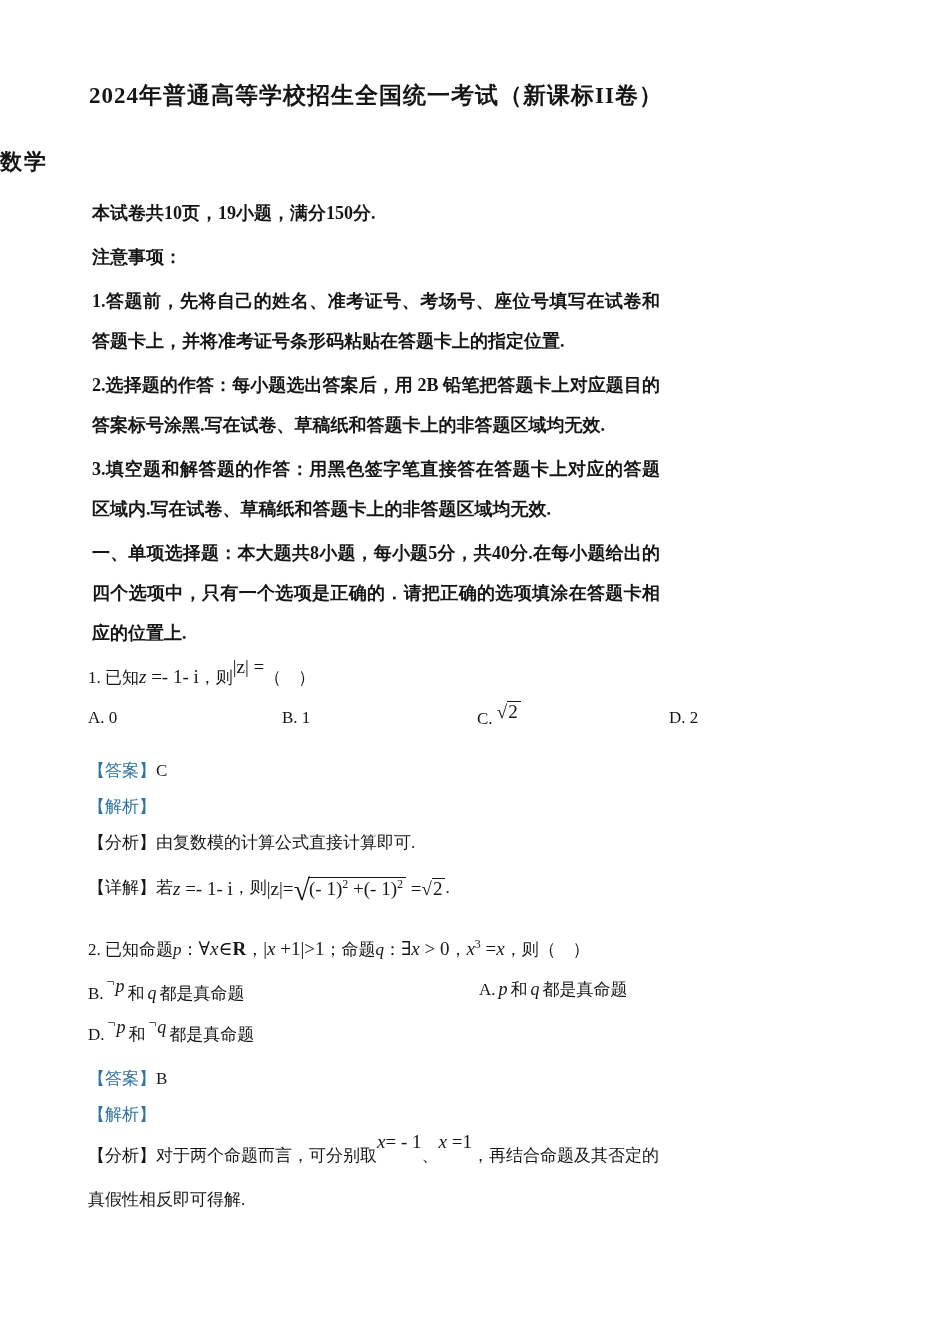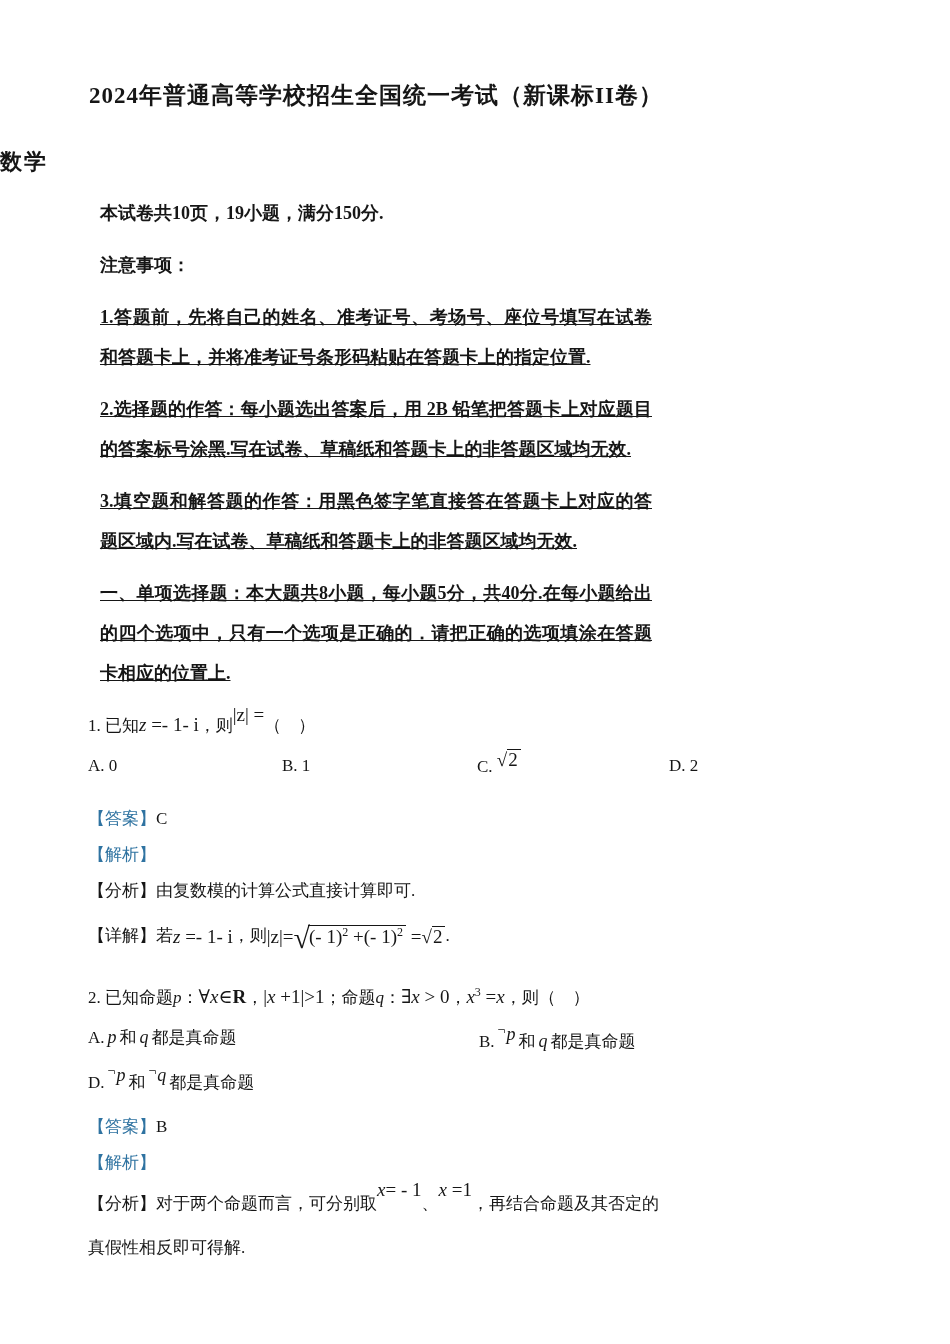--- a/index.html
+++ b/index.html
@@ -11,22 +11,22 @@
   .page{position:relative;width:752px;height:1344px;}
   .title{
     margin:0;padding-top:83px;text-align:center;
     font-size:23px;line-height:26px;font-weight:bold;letter-spacing:1px;
   }
   .subtitle{
     margin:41px 0 0 0;
     font-size:22px;line-height:24px;font-weight:bold;letter-spacing:2px;
   }
   .content{padding:0 88px;}
-  .intro p{margin:12px;font-size:18px;line-height:40px;font-weight:bold;}
-  .intro p.just{text-align:justify;text-decoration:underline;}
+  .intro p{margin:4px;font-size:18px;line-height:40px;font-weight:bold;}
+  .intro p.just{text-align:justify;}
   .intro p.first{margin-top:19px;}
   
   .qline{margin:0;font-size:17px;line-height:40px;font-weight:normal;}
   .ansline{margin:0;font-size:17px;line-height:36px;font-weight:normal;}
   .blue{color:#2F73A1;}
   .math{font-size:19px;white-space:nowrap;}
   .math i,.vit{font-style:italic;font-family:"Liberation Serif",serif;}
   .rz{position:relative;top:-10px;display:inline-block;}
   .low{position:relative;top:2px;display:inline-block;}
   .raised{position:relative;top:-13px;display:inline-block;font-size:19px;}
@@ -90,22 +90,22 @@
     <p class="ansline mt14"><span class="blue">【答案】</span><span>C</span></p>
     <p class="ansline"><span class="blue">【解析】</span></p>
     <p class="ansline"><span>【分析】</span><span>由复数模的计算公式直接计算即可.</span></p>
 
     <p class="ansline xj"><span>【详解】</span><span>若</span><span class="math low"><i>z</i><span> =- 1- </span><span>i</span></span><span>，则</span><span class="math xjtall"><span>|z|</span><span>=</span><span class="sqrt big"><span class="sign">√</span><span class="bar"><span>(- 1)</span><sup>2</sup><span> +(- 1)</span><sup>2</sup></span></span>&nbsp;<span>=</span><span class="sqrt"><span class="sign">√</span><span class="bar">2</span></span></span><span>.</span></p>
 
 
     <p class="qline q2stem"><span>2. 已知命题</span><span class="vit">p</span><span>：</span><span class="math"><span>∀</span><i>x</i><span>∈</span><b>R</b></span><span>，</span><span class="math"><span>|</span><i>x</i><span> +1|&gt;1</span></span><span>；</span><span>命题</span><span class="vit">q</span><span>：</span><span class="math"><span>∃</span><i>x</i><span> &gt; 0</span></span><span>，</span><span class="math"><i>x</i><sup>3</sup><span> =</span><i>x</i></span><span>，则（　）</span></p>
 
     <div class="opts2">
+      <span class="opt"><span>B.</span><span class="negv"><span class="neg">¬</span><span class="vit">p</span></span><span>和</span><span class="vit">q</span><span>都是真命题</span></span>
       <span class="opt"><span>A.</span><span class="vit">p</span><span>和</span><span class="vit">q</span><span>都是真命题</span></span>
-      <span class="opt"><span>B.</span><span class="negv"><span class="neg">¬</span><span class="vit">p</span></span><span>和</span><span class="vit">q</span><span>都是真命题</span></span>
     </div>
     <div class="opts2">
       <span class="opt"><span>D.</span><span class="negv"><span class="neg">¬</span><span class="vit">p</span></span><span>和</span><span class="negv"><span class="neg">¬</span><span class="vit">q</span></span><span>都是真命题</span></span>
     </div>
 
     <p class="ansline ansq2"><span class="blue">【答案】</span><span>B</span></p>
     <p class="ansline"><span class="blue">【解析】</span></p>
 
     <p class="ansline fx2"><span>【分析】</span><span>对于两个命题而言，可分别取</span><span class="raised math"><i>x</i><span>= - 1</span></span><span>、</span><span class="raised math"><i>x</i><span> =1</span></span><span>，再结合命题及其否定的真假性相反即可得解.</span></p>
 

